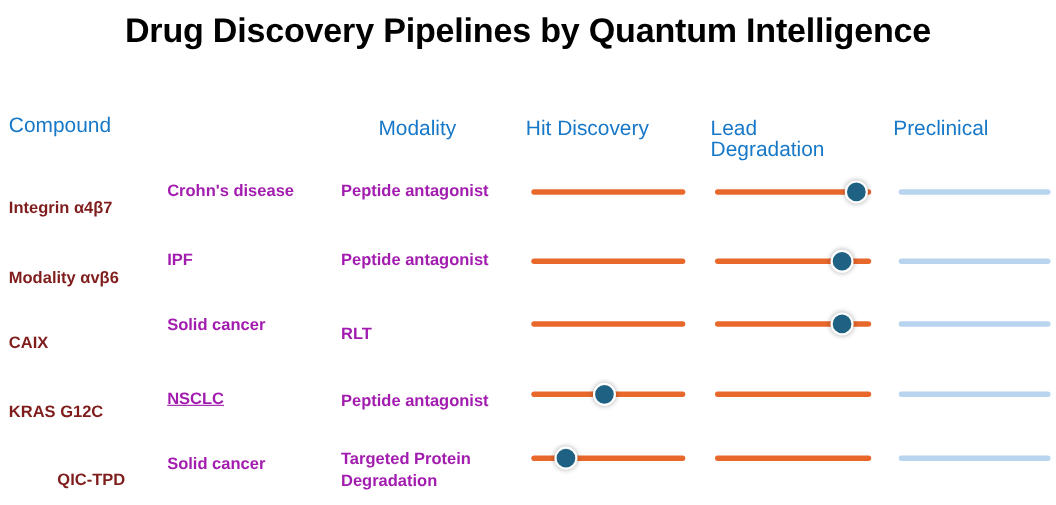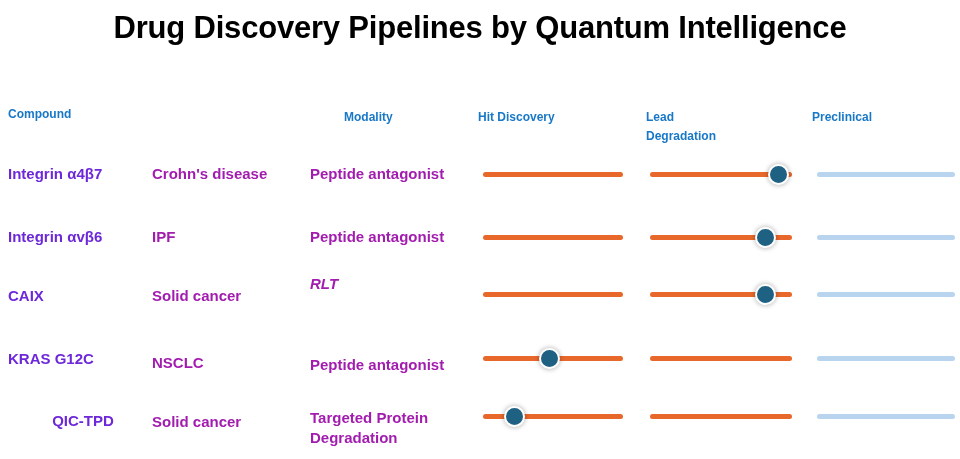--- a/index.html
+++ b/index.html
@@ -31,38 +31,39 @@
     font-size: 31px;
     font-weight: bold;
     color: #000000;
     letter-spacing: -0.2px;
     white-space: nowrap;
   }
 
   
   .col-header {
     position: absolute;
-    font-size: 12px;
-    font-weight: bold;
+    font-size: 19px;
+    font-weight: normal;
     color: #1878C8;
     line-height: 19px;
   }
   .col-header.center {
     text-align: left;
   }
 
   
   .cell {
     position: absolute;
     font-size: 15px;
     font-weight: bold;
     line-height: 20px;
   }
   .cell-compound {
-    color: #6d28d9;
+    color: #7f1d1d;
+    margin-top: 16px;
   }
   .cell-indication,
   .cell-modality {
     color: #a21caf;
   }
 
   
   .bar {
     position: absolute;
     height: 5px;
@@ -108,44 +109,44 @@
     <div class="cell cell-indication" style="left:152px;top:164px; width:190px;">Crohn's disease</div>
     <div class="cell cell-modality" style="left:310px;top:164px; width:180px;">Peptide antagonist</div>
 
     <div class="bar bar-active" style="left:483px; top:172px; width:140px;"></div>
     <div class="bar bar-active" style="left:650px; top:172px; width:142px;"></div>
     <div class="bar bar-inactive" style="left:817px; top:172px; width:138px;"></div>
     <div class="marker" style="left:768px; top:164px;"></div>
   </div>
 
   <div>
-    <div class="cell cell-compound" style="left:8px;  top:227px; width:150px;">Integrin αvβ6</div>
+    <div class="cell cell-compound" style="left:8px;  top:227px; width:150px;">Modality αvβ6</div>
     <div class="cell cell-indication" style="left:152px;top:227px; width:190px;">IPF</div>
     <div class="cell cell-modality" style="left:310px;top:227px; width:180px;">Peptide antagonist</div>
 
     <div class="bar bar-active" style="left:483px; top:235px; width:140px;"></div>
     <div class="bar bar-active" style="left:650px; top:235px; width:142px;"></div>
     <div class="bar bar-inactive" style="left:817px; top:235px; width:138px;"></div>
     <div class="marker" style="left:755px; top:227px;"></div>
   </div>
 
   <div>
     <div class="cell cell-compound" style="left:8px;  top:286px; width:150px;">CAIX</div>
     <div class="cell cell-indication" style="left:152px;top:286px; width:190px;">Solid cancer</div>
-    <div class="cell cell-modality" style="left:310px;top:274px; width:180px;font-style:italic;">RLT</div>
+    <div class="cell cell-modality" style="left:310px;top:294px; width:180px;">RLT</div>
 
     <div class="bar bar-active" style="left:483px; top:292px; width:140px;"></div>
     <div class="bar bar-active" style="left:650px; top:292px; width:142px;"></div>
     <div class="bar bar-inactive" style="left:817px; top:292px; width:138px;"></div>
     <div class="marker" style="left:755px; top:284px;"></div>
   </div>
 
   <div>
     <div class="cell cell-compound" style="left:8px;  top:349px; width:150px;">KRAS G12C</div>
-    <div class="cell cell-indication" style="left:152px;top:353px; width:190px;">NSCLC</div>
+    <div class="cell cell-indication" style="left:152px;top:353px; width:190px;text-decoration:underline;">NSCLC</div>
     <div class="cell cell-modality" style="left:310px;top:355px; width:180px;">Peptide antagonist</div>
 
     <div class="bar bar-active" style="left:483px; top:356px; width:140px;"></div>
     <div class="bar bar-active" style="left:650px; top:356px; width:142px;"></div>
     <div class="bar bar-inactive" style="left:817px; top:356px; width:138px;"></div>
     <div class="marker" style="left:539px; top:348px;"></div>
   </div>
 
   <div>
     <div class="cell cell-compound" style="left:8px;  top:411px; width:150px;text-align:center;">QIC-TPD</div>

